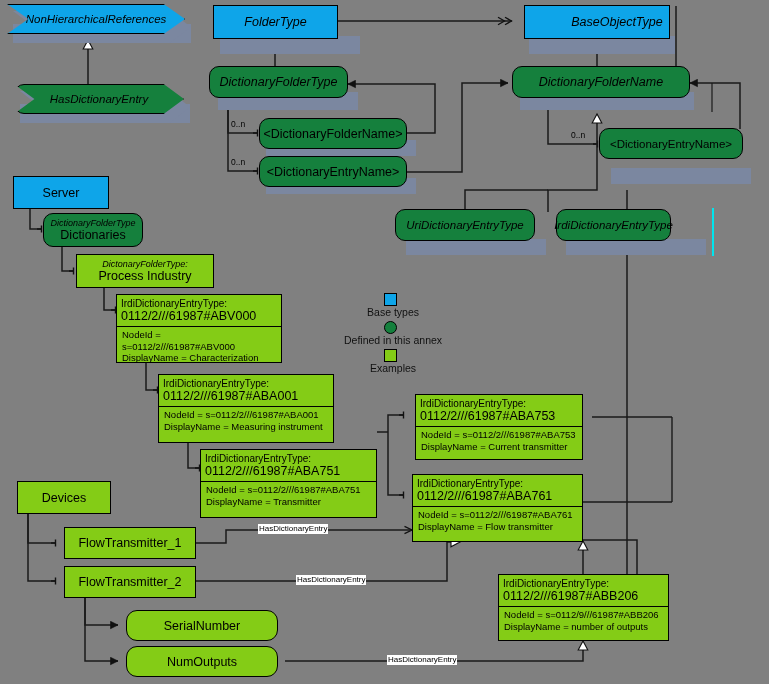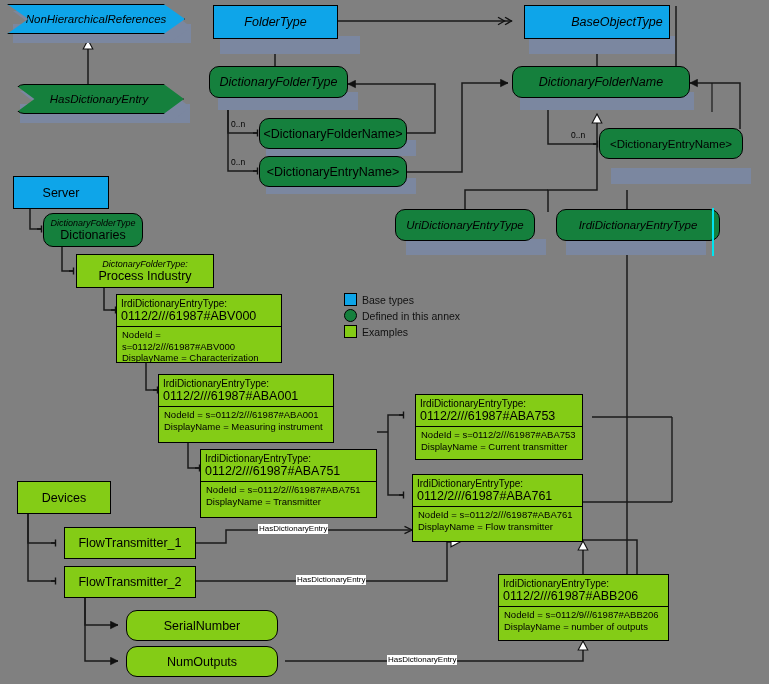--- a/index.html
+++ b/index.html
@@ -30,21 +30,21 @@
   .chev{position:absolute;z-index:5;display:flex;align-items:center;justify-content:center;}
   .chev-in{width:100%;height:100%;display:flex;align-items:center;justify-content:center;
      border:1.6px solid #000; box-sizing:border-box;
      clip-path:polygon(0% 0%, 88% 0%, 100% 50%, 88% 100%, 0% 100%, 12% 50%);}
   .chev-sh{position:absolute;background:#7b87a0;z-index:2;
      clip-path:polygon(0% 0%, 88% 0%, 100% 50%, 88% 100%, 0% 100%, 12% 50%);}
   .edgelabel{position:absolute;background:#fff;border:0;font-size:8px;
      padding:0 1px;z-index:8;white-space:nowrap;color:#000;line-height:10px;}
   .mult{position:absolute;font-size:8.5px;z-index:8;color:#000;background:transparent;}
   .legend{position:absolute;z-index:9;}
-  .legrow{display:flex;align-items:center;margin-bottom:3px;}
+  .legrow{display:flex;align-items:center;margin-bottom:3px;flex-direction:column;}
   .legsw{width:13px;height:13px;border:1.4px solid #000;margin-right:5px;box-sizing:border-box;}
   .leglbl{font-size:10.5px;color:#111;}
   .cyan{position:absolute;background:#00e5ee;width:2px;z-index:9;}
 </style>
 </head>
 <body>
 
 <svg id="canvas" viewBox="0 0 769 684" width="769" height="684" xmlns="http://www.w3.org/2000/svg">
   <defs>
     <marker id="hollowTri" markerWidth="12" markerHeight="12" refX="10" refY="6" orient="auto" markerUnits="userSpaceOnUse">
@@ -189,21 +189,21 @@
 </div>
 
 <div class="node box annex" style="left:599px;top:128px;width:144px;height:31px;">
   <span class="t11">&lt;DictionaryEntryName&gt;</span>
 </div>
 
 <div class="node box annex" style="left:395px;top:209px;width:140px;height:32px;">
   <span class="ital t11">UriDictionaryEntryType</span>
 </div>
 
-<div class="node box annex" style="left:556px;top:209px;width:164px;height:32px;">
+<div class="node box annex" style="left:556px;top:209px;width:115px;height:32px;">
   <span class="ital t11">IrdiDictionaryEntryType</span>
 </div>
 
 <div class="mult" style="left:231px;top:119px;">0..n</div>
 <div class="mult" style="left:231px;top:157px;">0..n</div>
 <div class="mult" style="left:571px;top:130px;">0..n</div>
 
 <div class="legend" style="left:344px;top:293px;">
   <div class="legrow">
     <span class="legsw base"></span>

